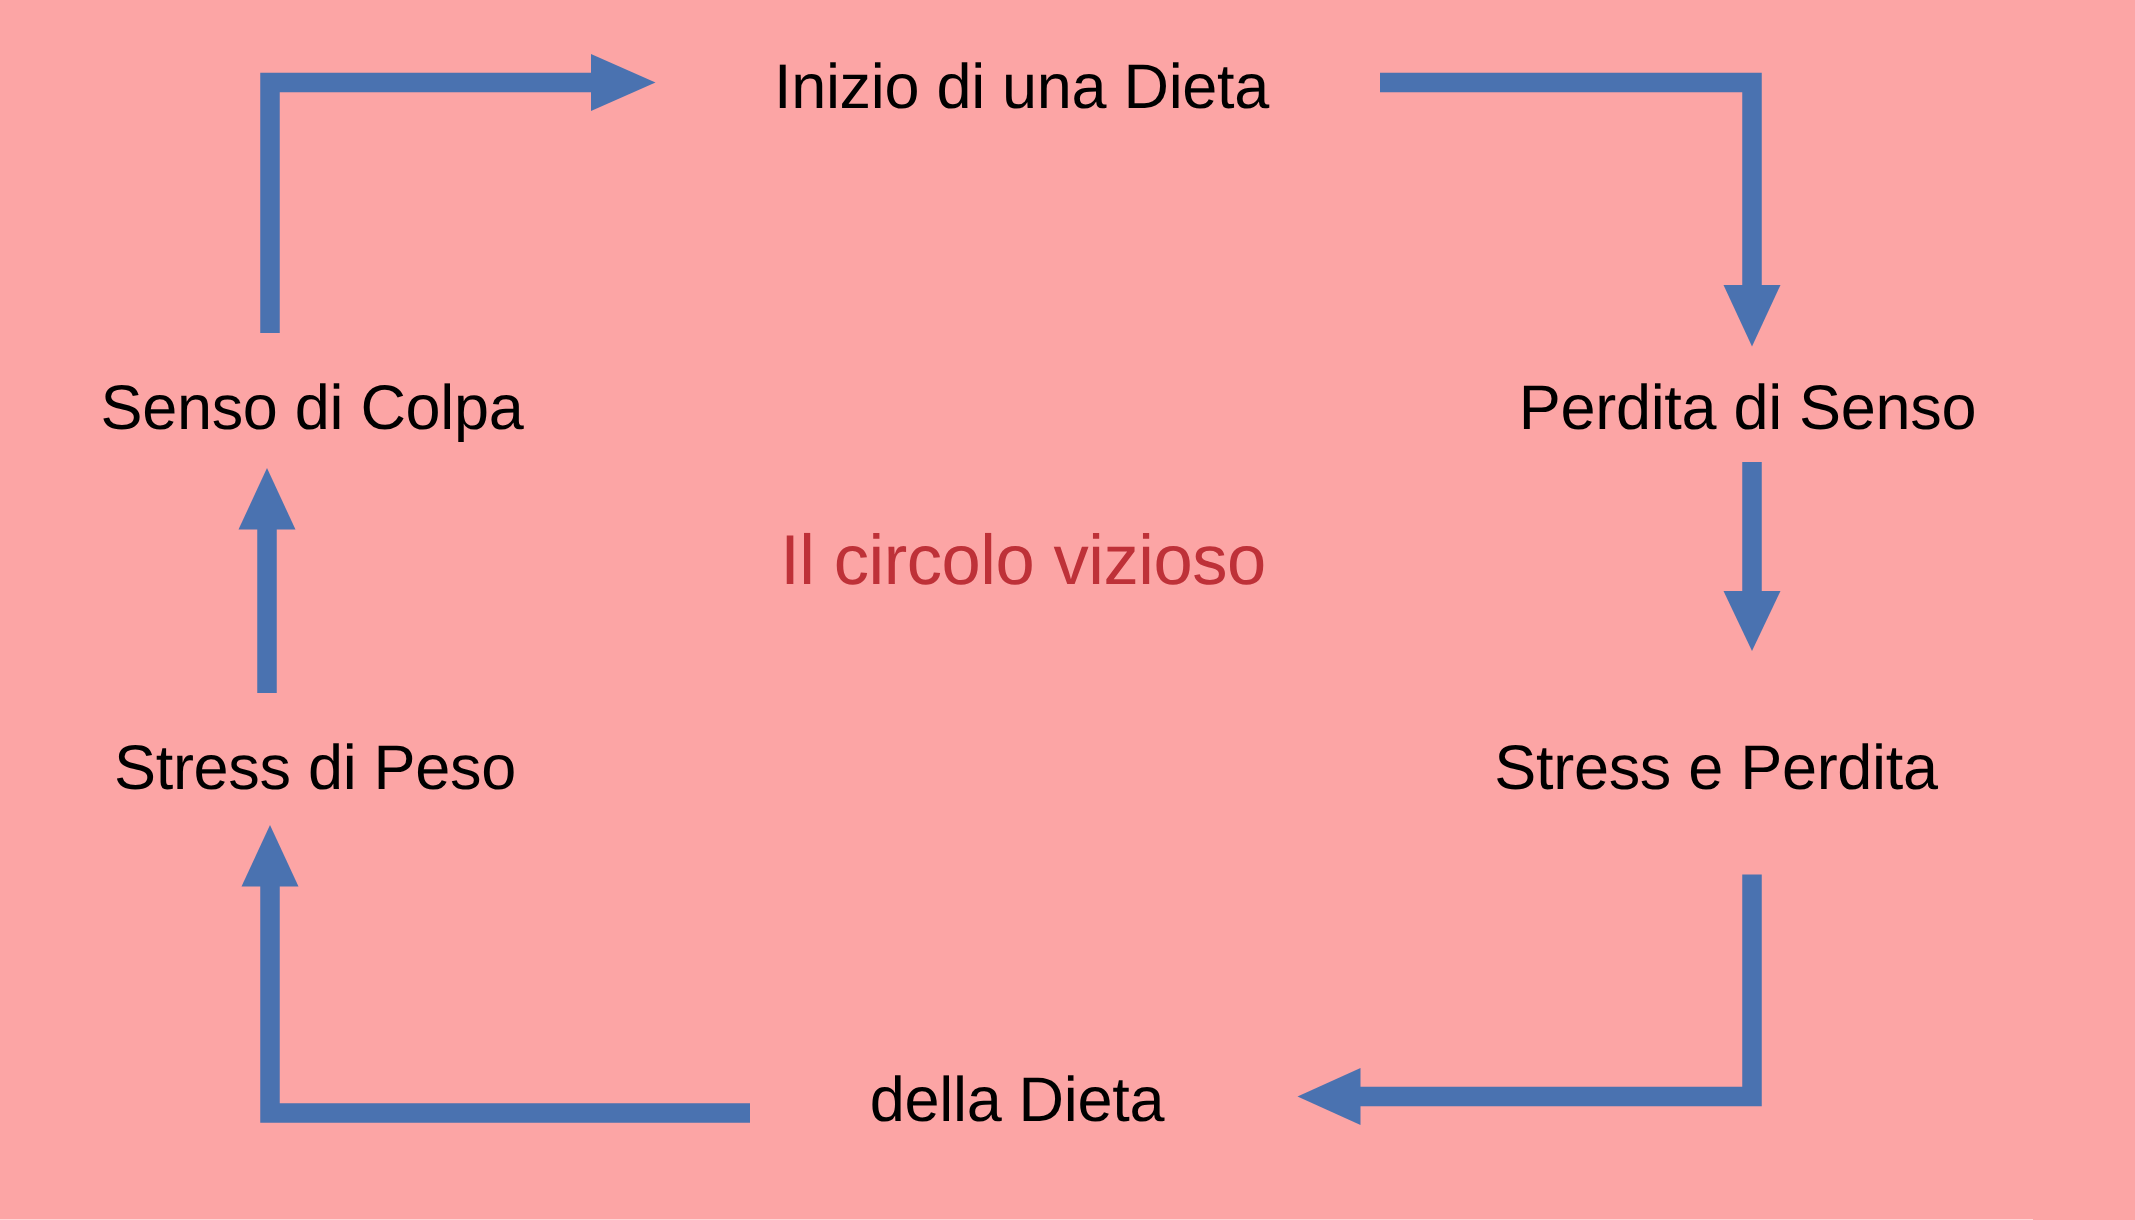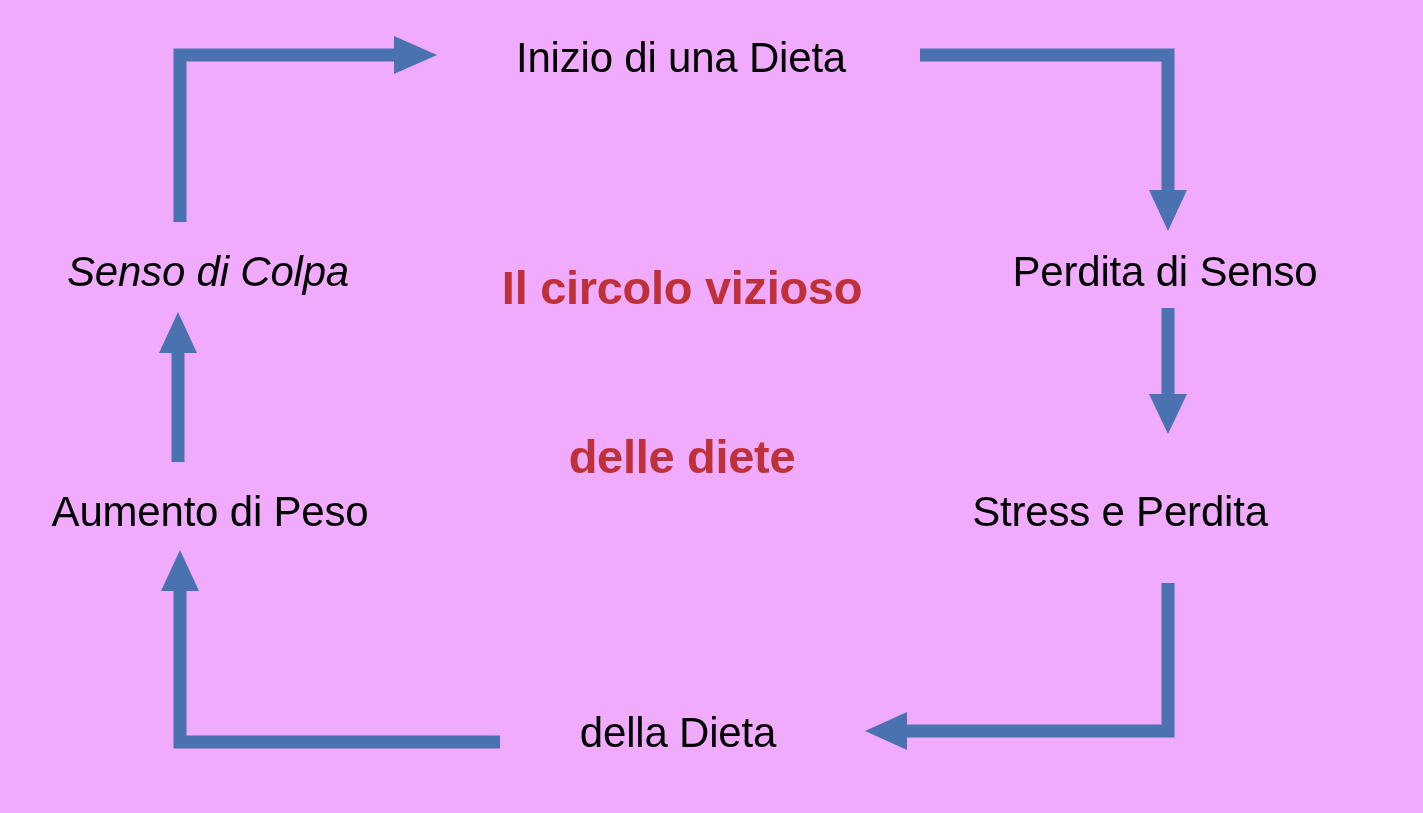--- a/index.html
+++ b/index.html
@@ -4,21 +4,21 @@
 <style>
   html, body {
     margin: 0;
     padding: 0;
     background: #ffffff;
   }
   #canvas {
     position: relative;
     width: 1423px;
     height: 813px;
-    background: #f0abfc;
+    background: #fca5a5;
     overflow: hidden;
     font-family: "Liberation Sans", sans-serif;
   }
   #arrows {
     position: absolute;
     left: 0;
     top: 0;
     width: 1423px;
     height: 813px;
   }
@@ -32,24 +32,23 @@
     text-align: center;
     white-space: pre;
     letter-spacing: -0.2px;
     transform: translate(-50%, -50%);
   }
   .node .line { display: block; }
   #center-title {
     position: absolute;
     color: #be3138;
     font-family: "Liberation Sans", sans-serif;
-    font-weight: 700;
+    font-weight: 400;
     font-size: 47px;
     line-height: 1.20;
-    text-align: center;
     white-space: pre;
     letter-spacing: -0.3px;
     transform: translate(-50%, -50%);
   }
   #center-title .line { display: block; }
 </style>
 </head>
 <body>
 
 <div id="canvas">
@@ -88,34 +87,33 @@
   </svg>
 
   <div class="node" style="left:681px; top:58px;">
     <span class="line">Inizio di una Dieta</span>
   </div>
 
   <div class="node" style="left:1165px; top:272px;">
     <span class="line">Perdita di Senso</span>
   </div>
 
-  <div class="node" style="left:1120px; top:512px;">
+  <div class="node" style="left:1144px; top:512px;">
     <span class="line">Stress e Perdita</span>
   </div>
 
   <div class="node" style="left:678px; top:733px;">
     <span class="line">della Dieta</span>
   </div>
 
   <div class="node" style="left:210px; top:512px;">
-    <span class="line">Aumento di Peso</span>
+    <span class="line">Stress di Peso</span>
   </div>
 
-  <div class="node" style="left:208px; top:272px;font-style:italic;">
+  <div class="node" style="left:208px; top:272px;">
     <span class="line">Senso di Colpa</span>
   </div>
 
   <div id="center-title" style="left:682px; top:373px;">
     <span class="line">Il circolo vizioso</span>
-    <span class="line">delle diete</span>
   </div>
 
 </div>
 
 </body></html>

